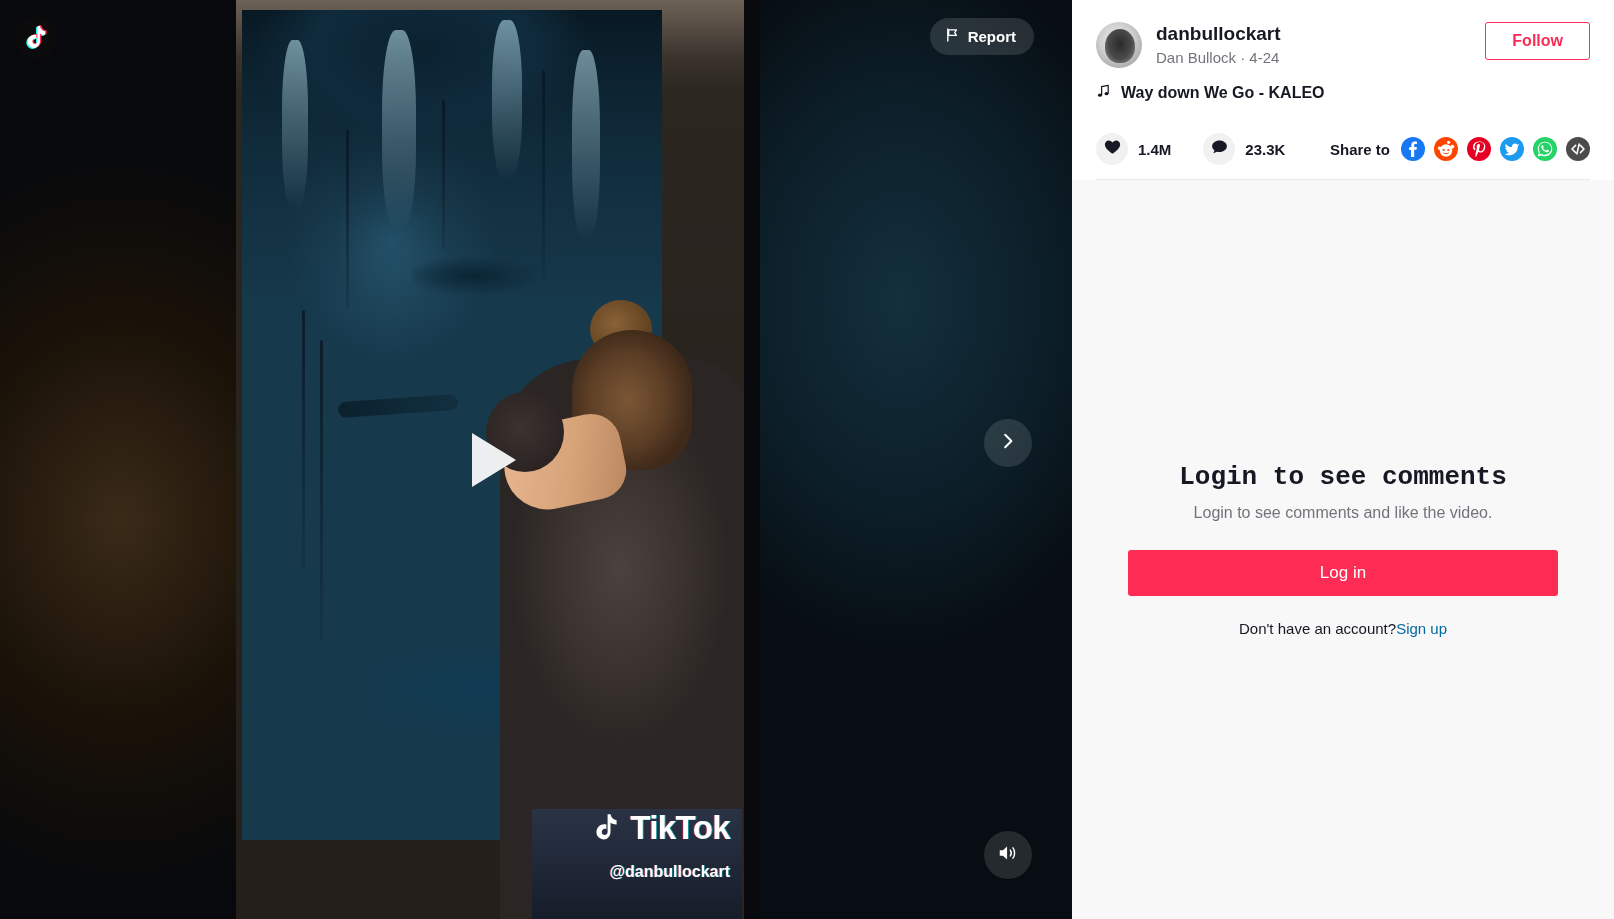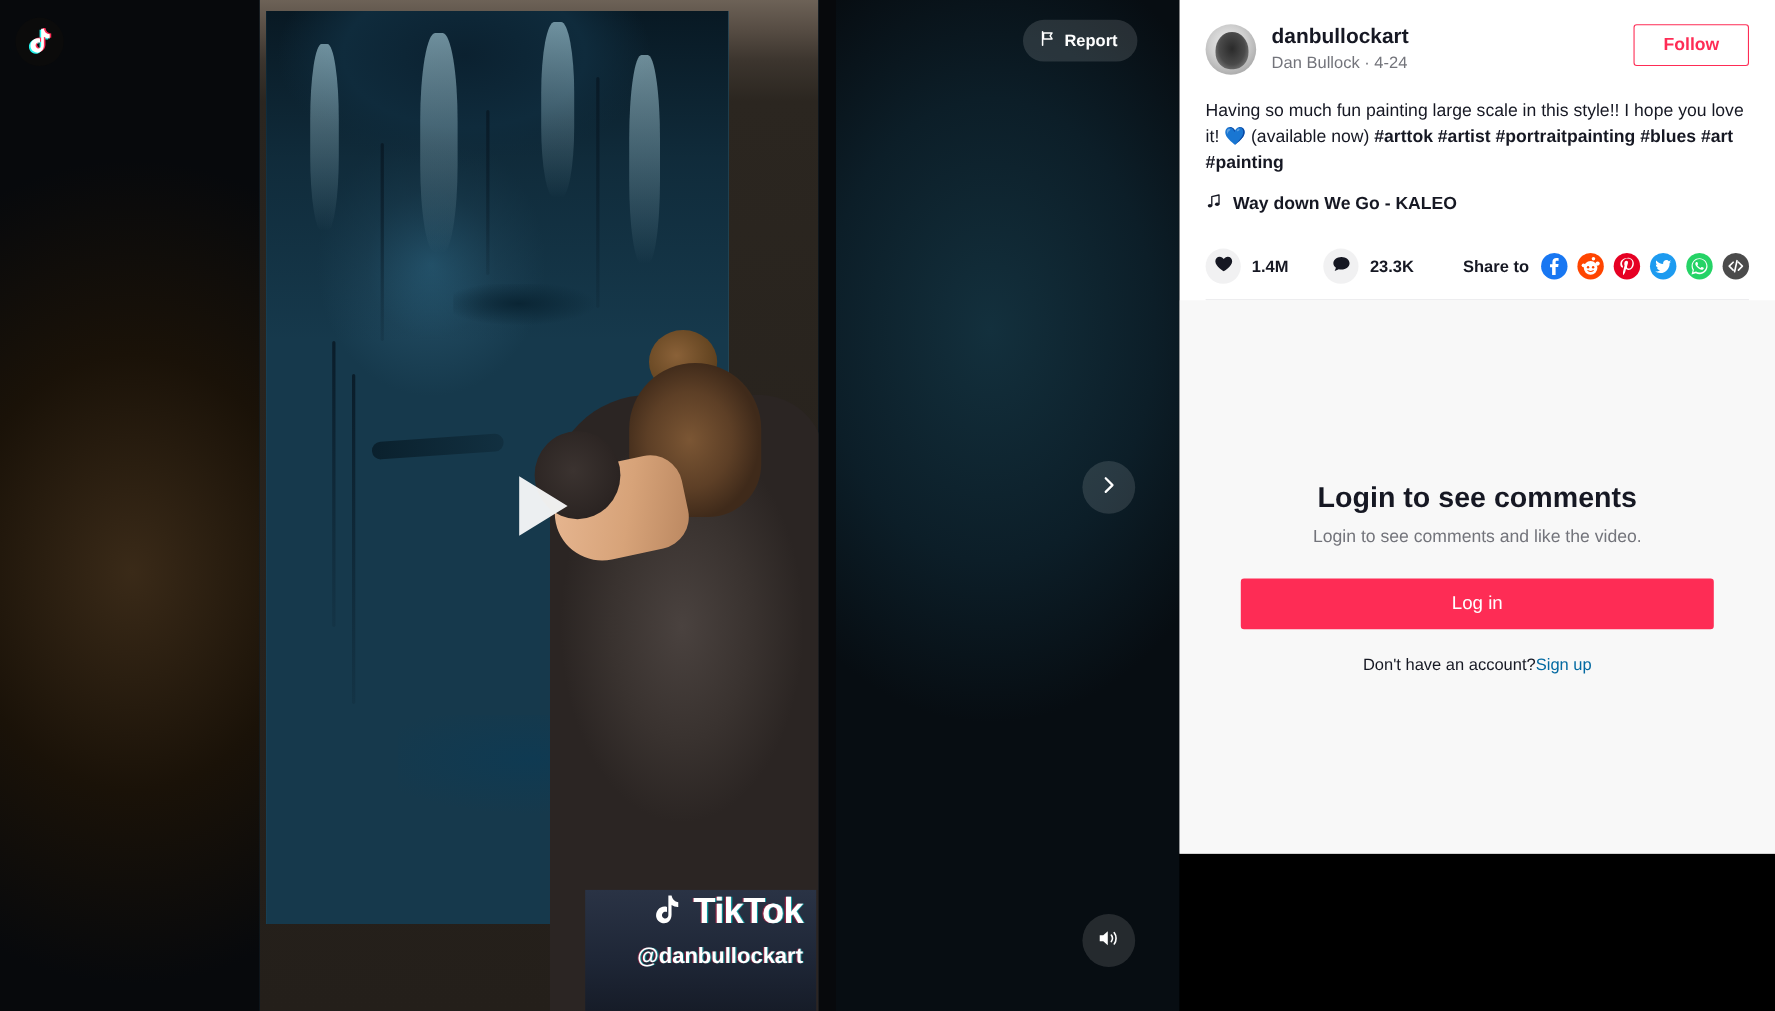--- a/index.html
+++ b/index.html
@@ -145,21 +145,21 @@
     position: absolute; right: 14px; bottom: 72px;
     display: flex; align-items: center; gap: 9px;
     pointer-events: none;
   }
   .wm-text {
     color: #fff; font-size: 33px; font-weight: bold; letter-spacing: -0.6px;
     text-shadow: 1px 0 0 rgba(0,240,234,0.55), -1px 0 0 rgba(255,30,80,0.5);
   }
   .wm-handle {
     position: absolute; right: 14px; bottom: 38px;
-    color: #fff; font-size: 20px; font-weight: bold;
+    color: #fff; font-size: 16px; font-weight: bold;
     text-shadow: 1px 0 0 rgba(0,240,234,0.4), -1px 0 0 rgba(255,30,80,0.4);
     pointer-events: none;
   }
 
   
   .tt-logo {
     position: absolute; left: 14px; top: 16px;
     width: 44px; height: 44px; border-radius: 50%;
     background: #0b0b0b;
     display: flex; align-items: center; justify-content: center;
@@ -190,21 +190,21 @@
   .volume-btn {
     position: absolute; right: 40px; bottom: 40px;
     width: 48px; height: 48px; border-radius: 50%;
     background: rgba(255,255,255,0.12);
     display: flex; align-items: center; justify-content: center;
     cursor: pointer;
   }
 
   
   .panel {
-    width: 542px; height: 776px; background: #fff;
+    width: 542px; height: 919px; background: #fff;
     flex: 0 0 542px;
     display: flex; flex-direction: column;
   }
   .panel-top { padding: 22px 24px 0 24px; }
   .author-row { display: flex; align-items: flex-start; }
   .avatar {
     width: 46px; height: 46px; border-radius: 50%;
     background: radial-gradient(circle at 45% 40%, #f2f2f2 0%, #cfcfcf 45%, #8f8f8f 100%);
     flex: 0 0 46px; overflow: hidden; position: relative; cursor: pointer;
   }
@@ -272,21 +272,21 @@
     font-family: inherit; white-space: nowrap;
   }
   .divider { height: 1px; background: #e9e9eb; margin-top: 14px; }
 
   .login-area {
     flex: 1; background: #f8f8f8;
     display: flex; flex-direction: column; align-items: center;
     justify-content: center;
     padding: 0 56px;
   }
-  .login-title { font-size: 26px; font-weight: bold; color: #161823; text-align: left; }
+  .login-title { font-size: 26px; font-weight: bold; color: #161823; text-align: left; font-family: Liberation Mono, monospace; }
   .login-sub { margin-top: 12px; font-size: 16px; color: #73747b; text-align: center; }
   .login-btn {
     margin-top: 28px; width: 100%; background: #fe2c55; color: #ffffff;
     font-size: 17px; font-weight: normal; padding: 13px 0; border: none;
     border-radius: 3px; cursor: pointer; font-family: inherit;
   }
   .signup-row { margin-top: 24px; font-size: 15px; color: #161823; }
   .signup-link { color: #0369a1; font-weight: normal; cursor: pointer; }
 </style>
 </head>
@@ -380,23 +380,20 @@
         <div class="avatar">
           <div class="avatar-face"></div>
         </div>
         <div class="author-meta">
           <div class="author-name">danbullockart</div>
           <div class="author-sub">Dan Bullock · 4-24</div>
         </div>
         <button class="follow-btn">Follow</button>
       </div>
 
-      <div class="caption">
-        <span>Having so much fun painting large scale in this style!! I hope you love it! 💙 (available now) </span><span class="tag">#arttok #artist #portraitpainting #blues #art #painting</span>
-      </div>
 
       <div class="music-row">
         <span>
           <svg width="15" height="16" viewBox="0 0 16 16" aria-hidden="true">
             <path d="M6 12.2V3.4l7-1.5v8.6" stroke="#161823" stroke-width="1.3" fill="none" stroke-linecap="round" stroke-linejoin="round"></path>
             <ellipse cx="4.2" cy="12.4" rx="2.1" ry="1.7" fill="#161823"></ellipse>
             <ellipse cx="11.2" cy="10.8" rx="2.1" ry="1.7" fill="#161823"></ellipse>
           </svg>
         </span>
         <span>Way down We Go - KALEO</span>

